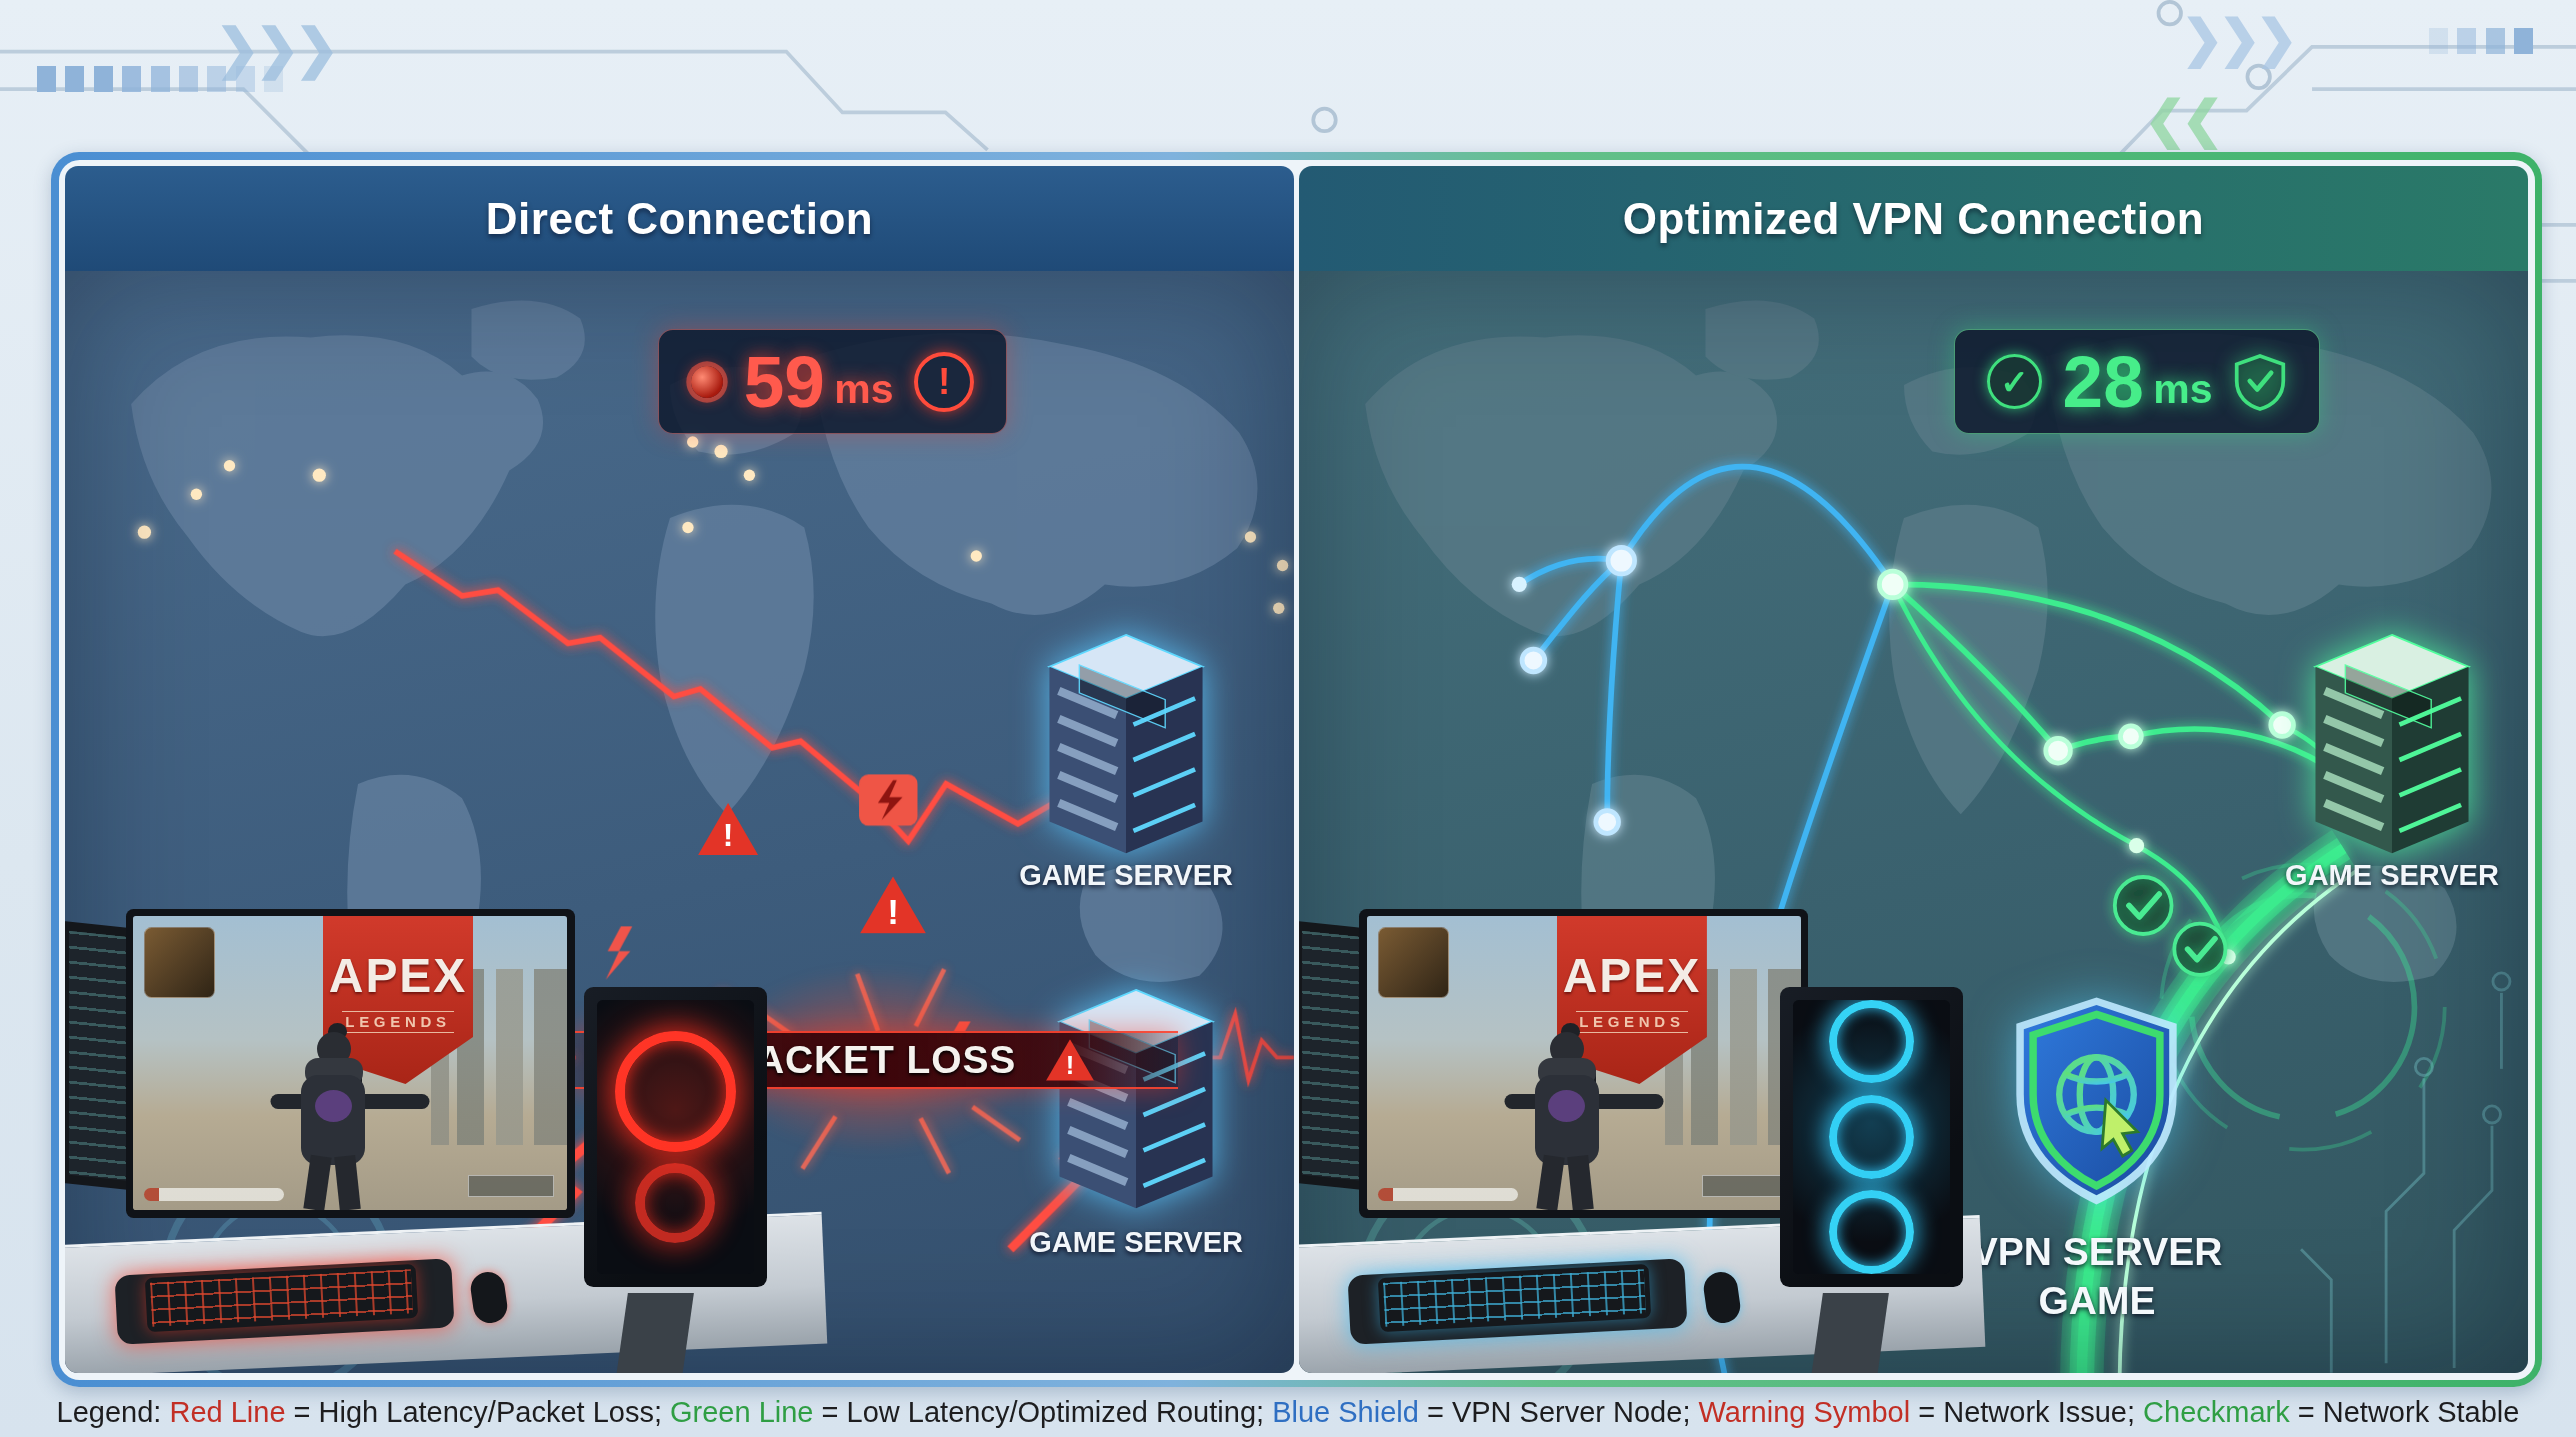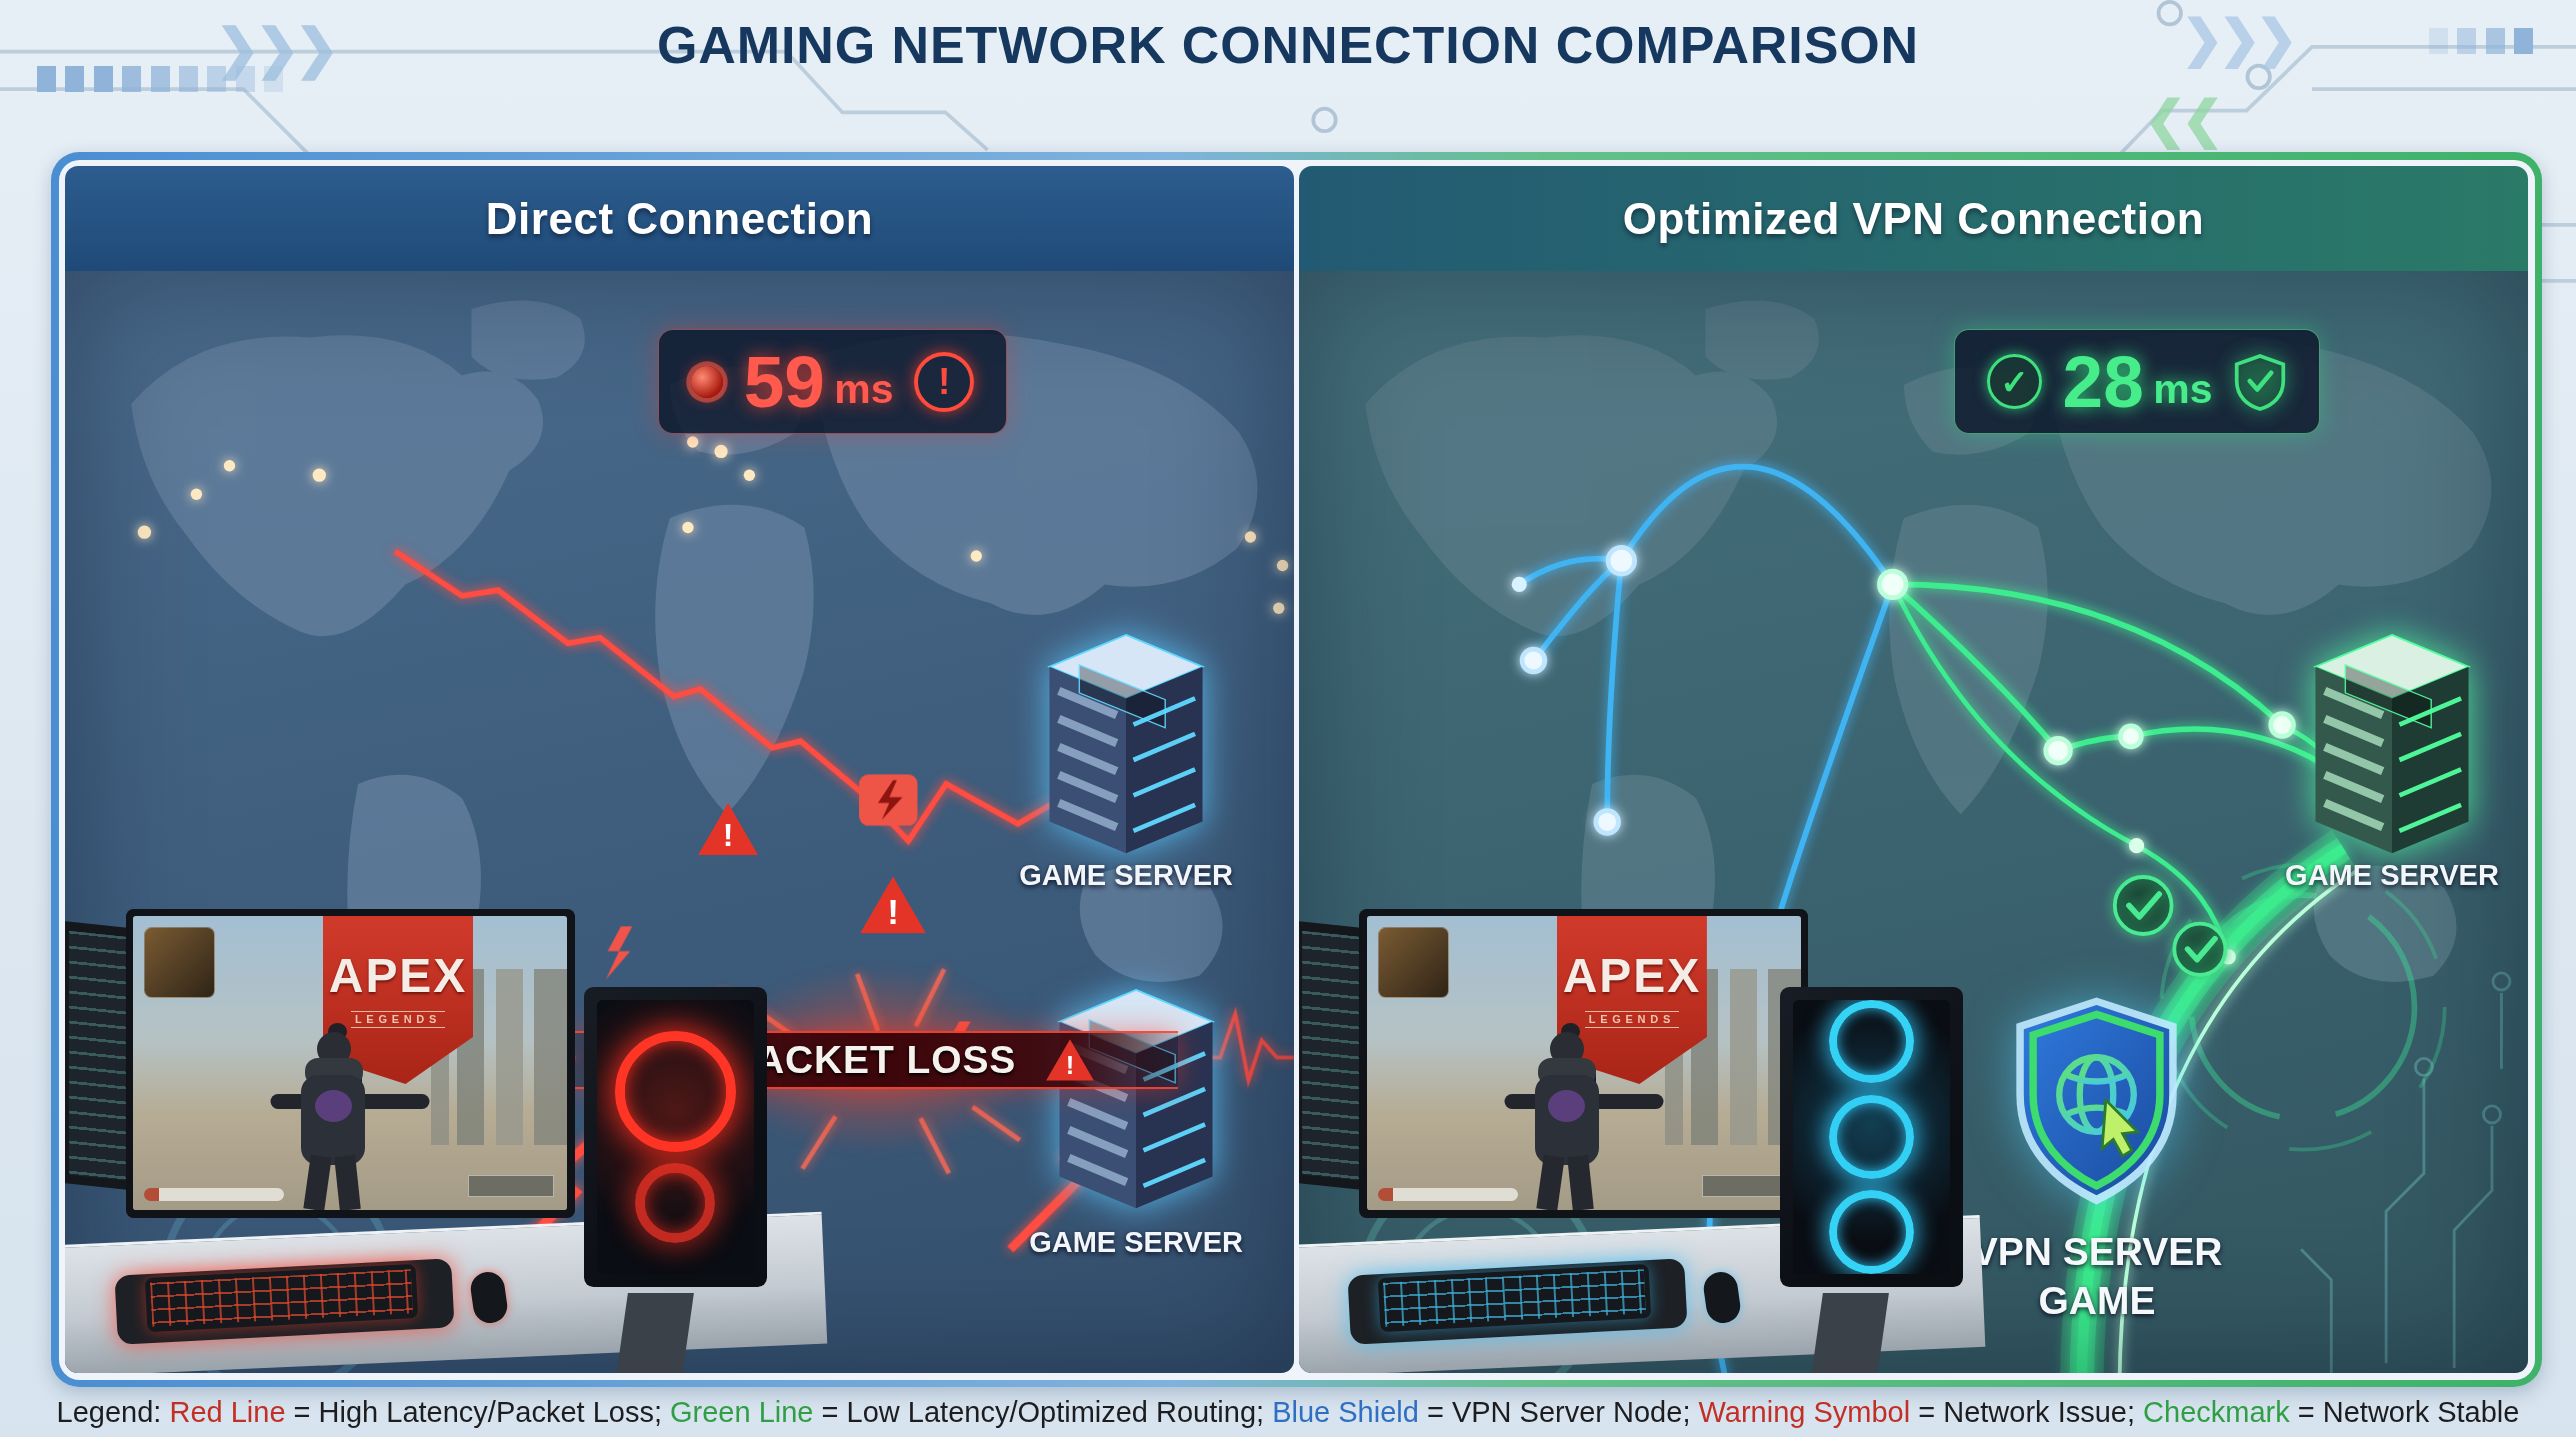--- a/index.html
+++ b/index.html
@@ -107,21 +107,21 @@
             background:linear-gradient(180deg,#a3bfd2 0%,#b5c2c4 42%,#b6ab93 68%,#a49b87 100%);}
   .m-screen::after{content:"";position:absolute;right:0;top:18%;width:34%;height:60%;opacity:.8;
      background:linear-gradient(90deg,transparent 0 8%,#8d8e84 8% 20%,transparent 20% 26%,#7e8279 26% 44%,transparent 44% 52%,#96978c 52% 70%,transparent 70% 78%,#83857c 78% 100%);}
   .minimap{position:absolute;left:11.2px;top:11.2px;width:69px;height:69px;border-radius:7.5px;
            background:linear-gradient(135deg,#7a5b33,#4d3a22 60%,#2f2415);border:1.9px solid rgba(255,255,255,.35);}
   .apex-banner{position:absolute;left:50%;top:0;transform:translateX(-18%);width:150px;height:168px;
                background:linear-gradient(180deg,#d13a2b 0%,#a92517 100%);
                clip-path:polygon(0 0,100% 0,100% 72%,55% 100%,0 84%);
                display:flex;flex-direction:column;align-items:center;padding-top:32px;box-sizing:border-box;z-index:2;}
   .apex-title{font-size:48px;font-weight:800;color:#f4ece5;letter-spacing:1.9px;text-shadow:0 1.9px 2.8px rgba(60,0,0,.6);}
-  .apex-sub{margin-top:7.5px;font-size:11px;font-weight:700;letter-spacing:4.7px;color:#f0c5ad;
+  .apex-sub{margin-top:7.5px;font-size:15px;font-weight:700;letter-spacing:4.7px;color:#f0c5ad;
             border-top:0.9px solid #e8b9a0;border-bottom:0.9px solid #e8b9a0;padding:1.9px 3.7px;}
   .char{position:absolute;left:34%;bottom:0;width:103px;height:178px;z-index:3;}
   .char .head{position:absolute;left:36px;top:0;width:34px;height:34px;border-radius:50%;background:#2a2d33;}
   .char .bun{position:absolute;left:47px;top:-9.4px;width:19px;height:17px;border-radius:50%;background:#1f2126;}
   .char .scarf{position:absolute;left:24px;top:26px;width:58px;height:28px;border-radius:13px;background:#34383f;}
   .char .body{position:absolute;left:20.6px;top:43px;width:64px;height:90px;border-radius:17px;background:#2c3038;}
   .char .chest{position:absolute;left:34px;top:58px;width:37px;height:32px;border-radius:50%;background:#5b3f7d;}
   .char .legL{position:absolute;left:26px;top:124px;width:20.6px;height:54px;background:#25282e;transform:rotate(8deg);}
   .char .legR{position:absolute;left:56px;top:124px;width:20.6px;height:54px;background:#25282e;transform:rotate(-6deg);}
   .hud{position:absolute;left:11.2px;bottom:9.4px;width:140px;height:13px;border-radius:6.6px;
@@ -245,21 +245,20 @@
         <i style="opacity:.7"></i>
         <i></i>
     </div>
     <div class="chev" style="left:215px;top:17px;color:#9cbede;font-size:54px">❯❯❯</div>
     <div class="chev" style="left:2181px;top:9.4px;color:#a9c6e4;font-size:51px">❯❯❯</div>
     <div class="chev" style="left:2144px;top:90px;color:#8fd6a0;font-size:51px">❮❮</div>
     <div class="hatch" style="left:239px;bottom:56px"></div>
     <div class="hatch" style="right:281px;bottom:58px"></div>
   </div>
 
-  <div class="title">GAMING NETWORK CONNECTION COMPARISON</div>
 
   <div class="frame">
     <div class="frame-inner">
 
       <div class="panel left">
         <div class="panel-header">Direct Connection</div>
         <div class="panel-body">
 
           <svg class="map-svg" viewBox="0 0 1300 1160" preserveAspectRatio="none">
             <use href="#worldmap" fill="#64809f" opacity=".75"></use>

